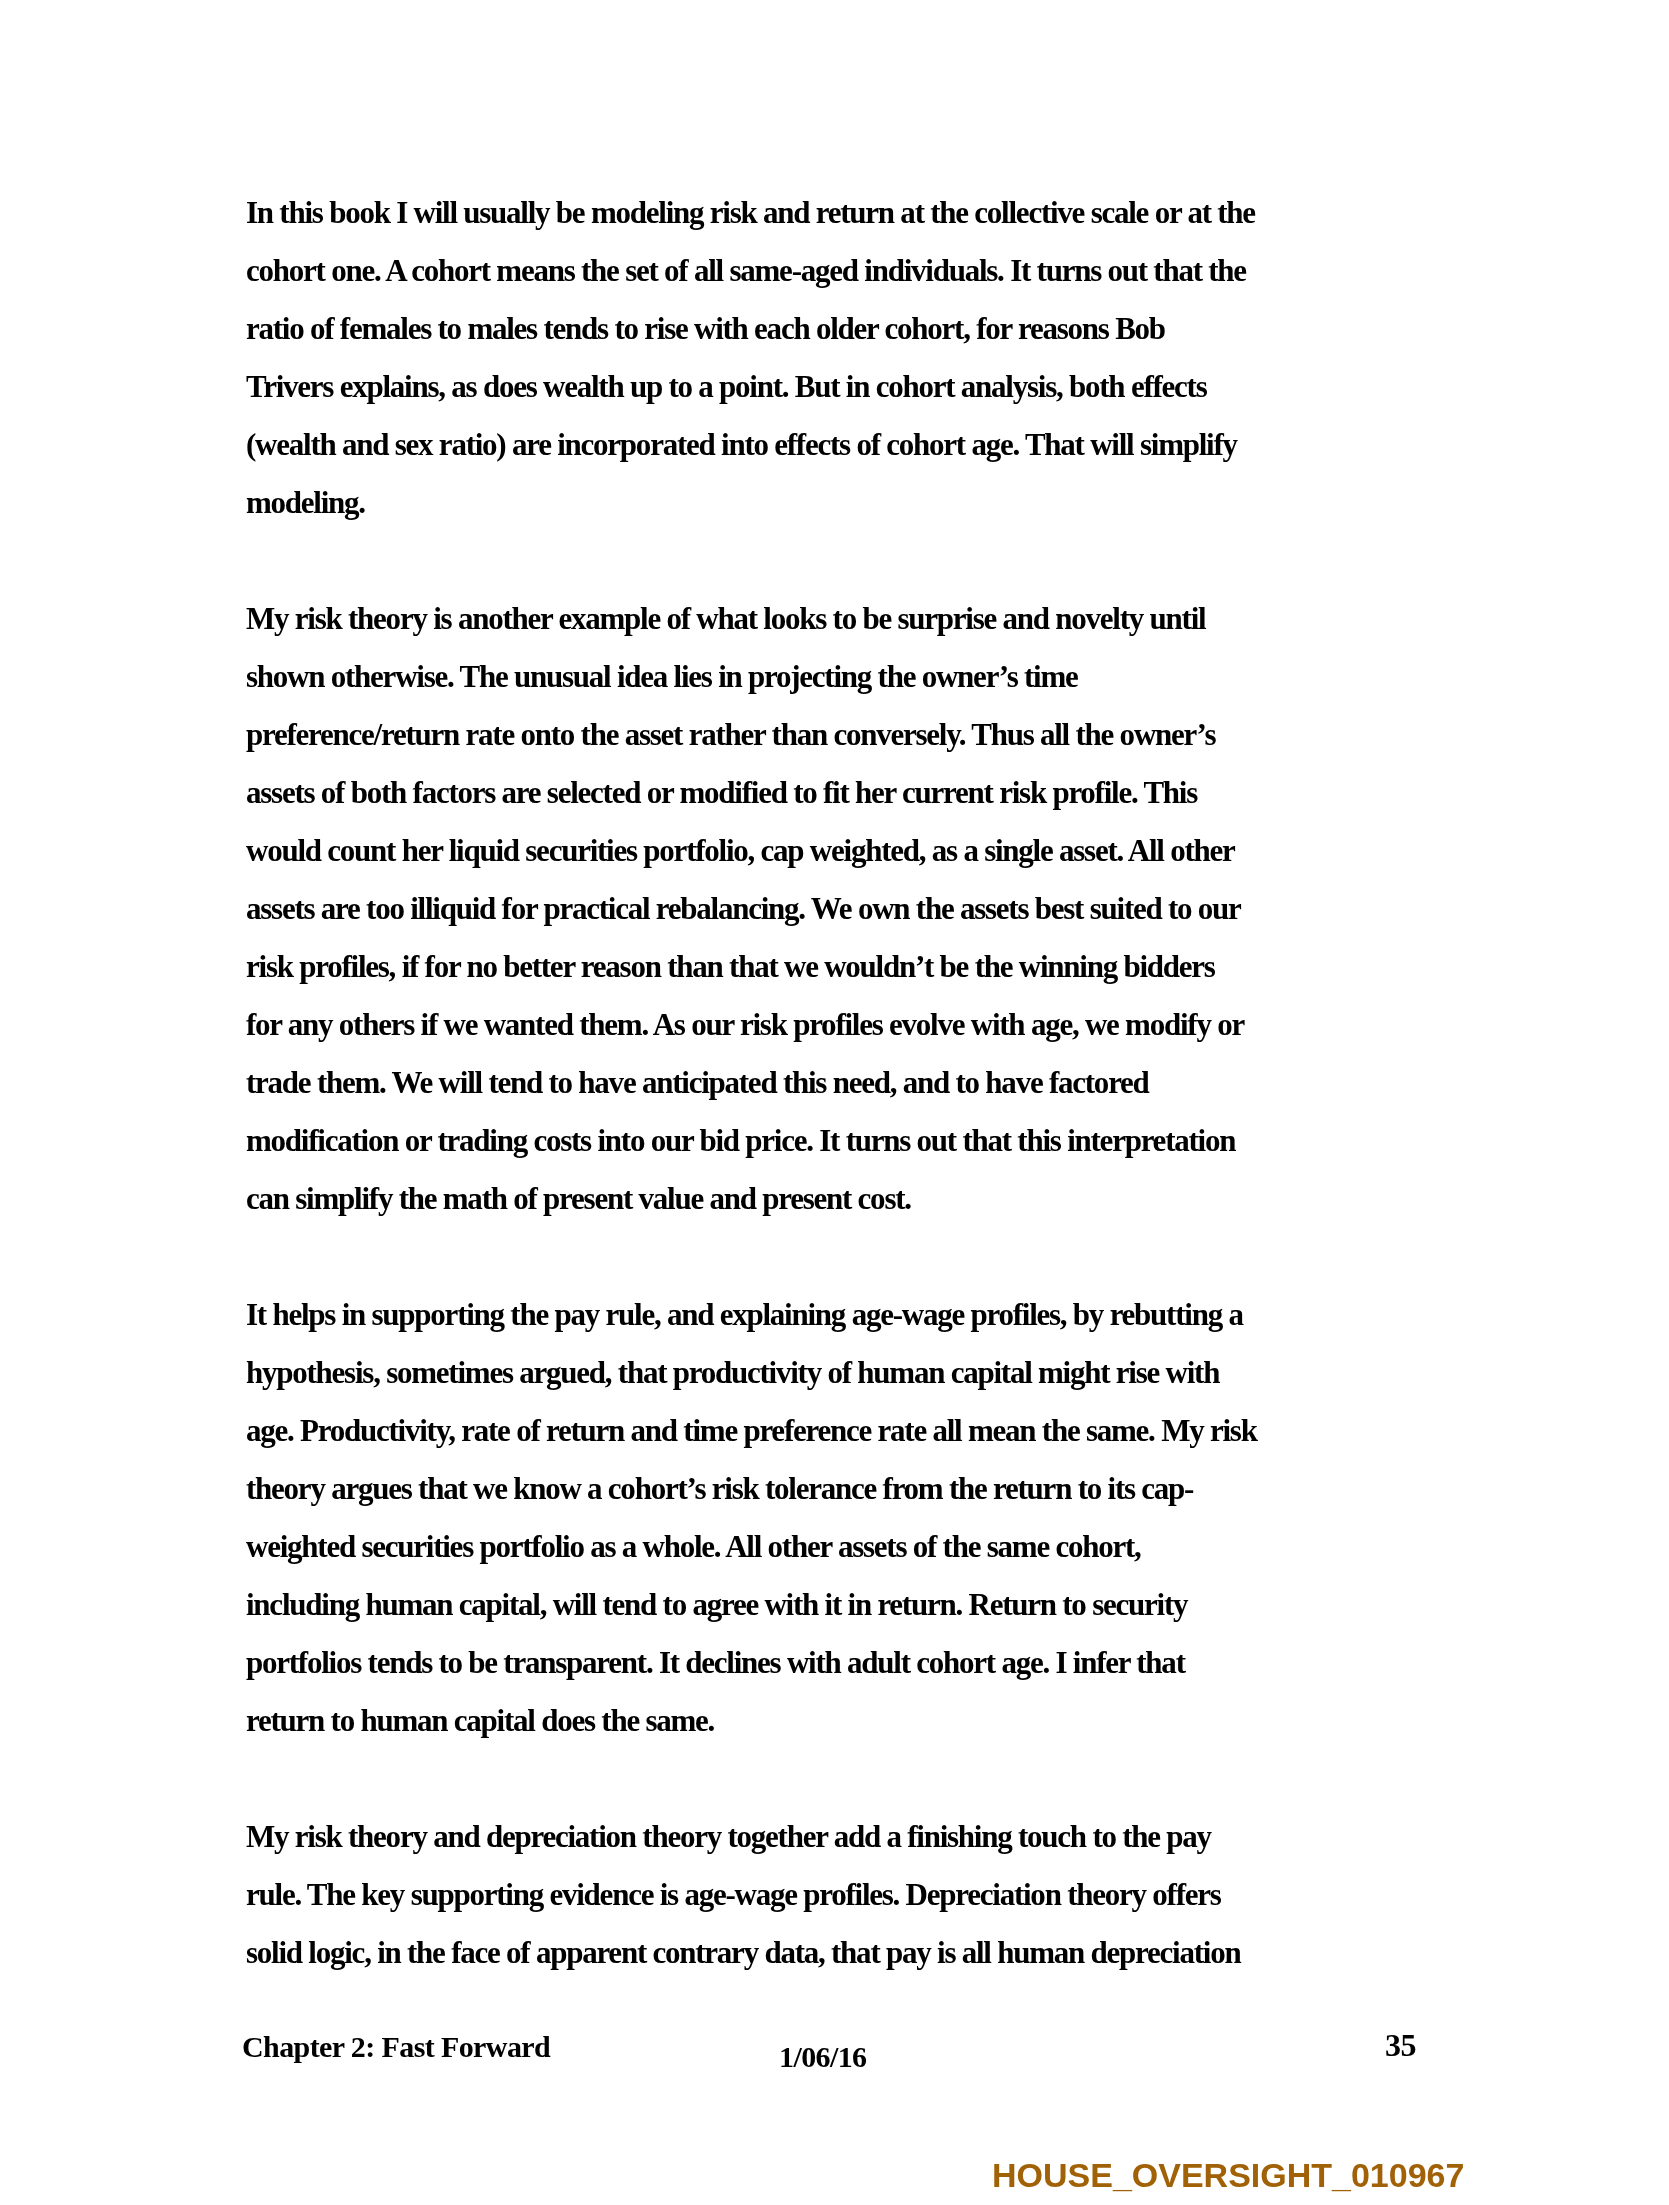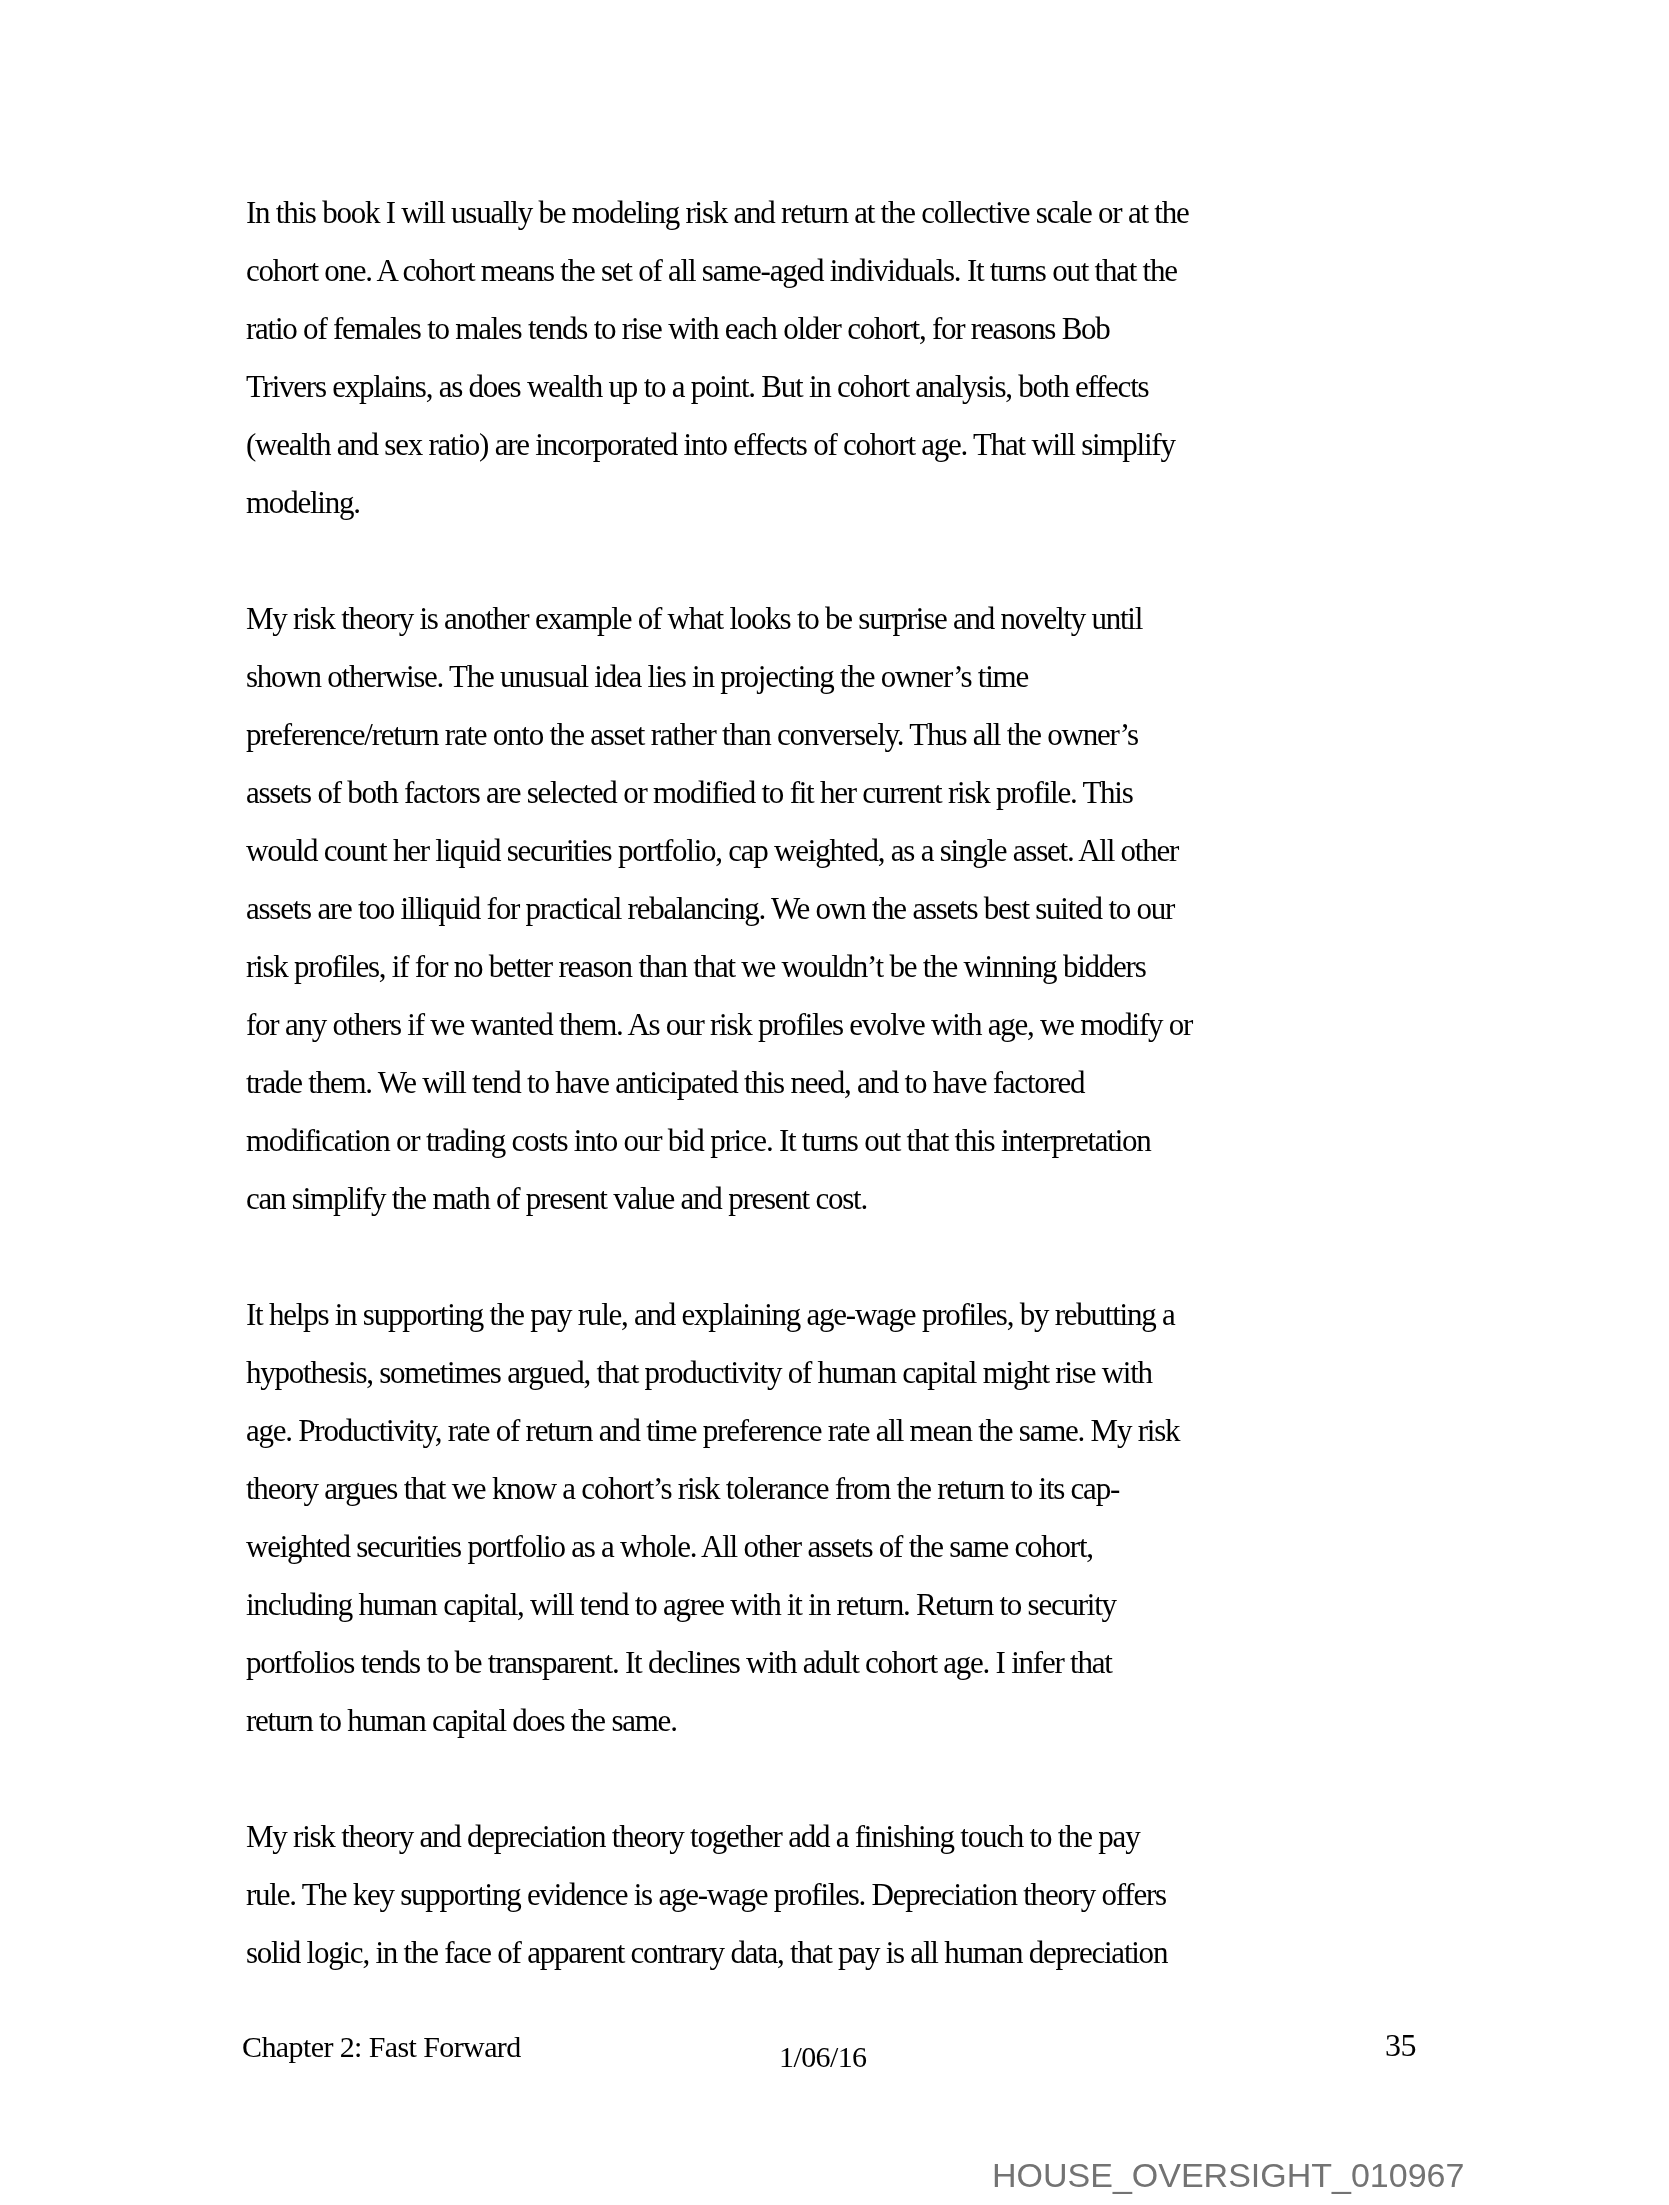--- a/index.html
+++ b/index.html
@@ -8,20 +8,21 @@
     background: #ffffff;
   }
   .page {
     position: relative;
     width: 1488px;
     height: 2205px;
     background: #ffffff;
     color: #000000;
     font-family: "Liberation Serif", "DejaVu Serif", serif;
     overflow: hidden;
+    font-weight: bold;
   }
   .body-text {
     position: absolute;
     left: 246px;
     top: 184px;
     width: 1322px;
   }
   .para {
     margin: 0 0 58px 0;
     font-size: 31px;
@@ -58,21 +59,21 @@
     font-size: 32px;
   }
   .watermark {
     position: absolute;
     right: 23.6px;
     top: 2156px;
     font-family: "Liberation Sans", "DejaVu Sans", sans-serif;
     font-size: 34px;
     line-height: 39px;
     letter-spacing: 0;
-    color: #737373;
+    color: #a16207;
   }
 </style>
 </head>
 <body>
 
 <div class="page">
 
   <main class="body-text">
     <p class="para">In this book I will usually be modeling risk and return at the collective scale or at the
 cohort one. A cohort means the set of all same-aged individuals. It turns out that the

